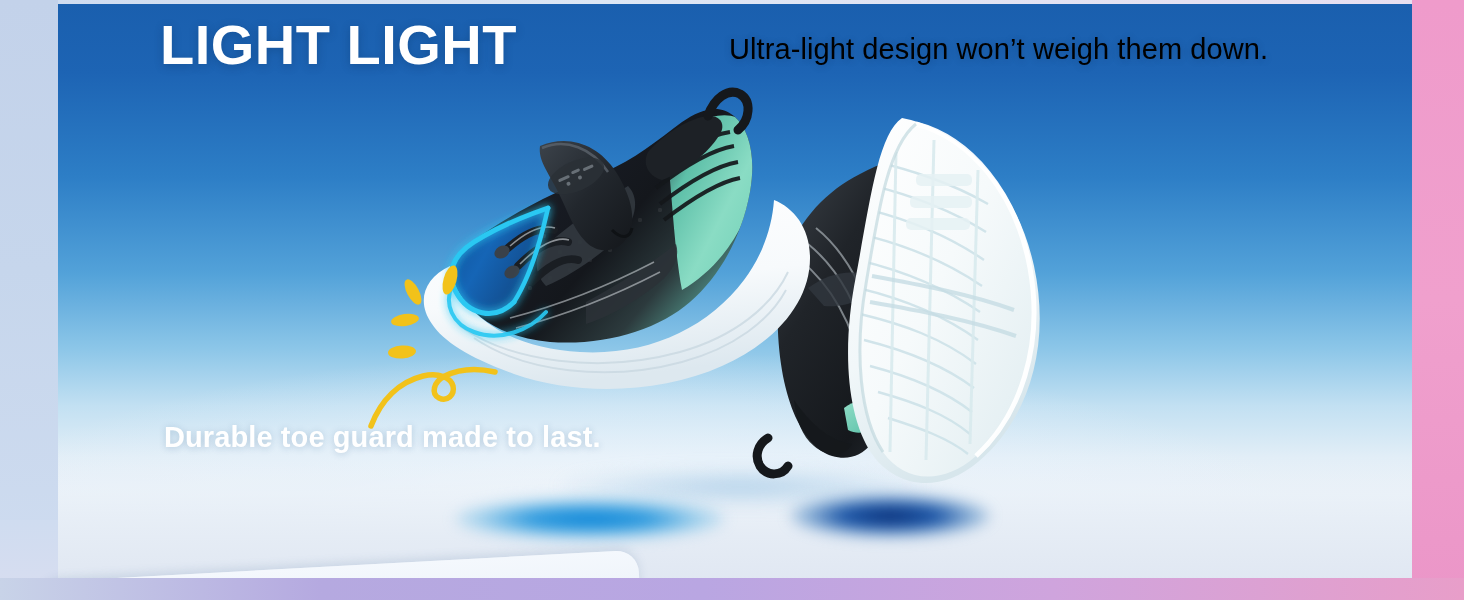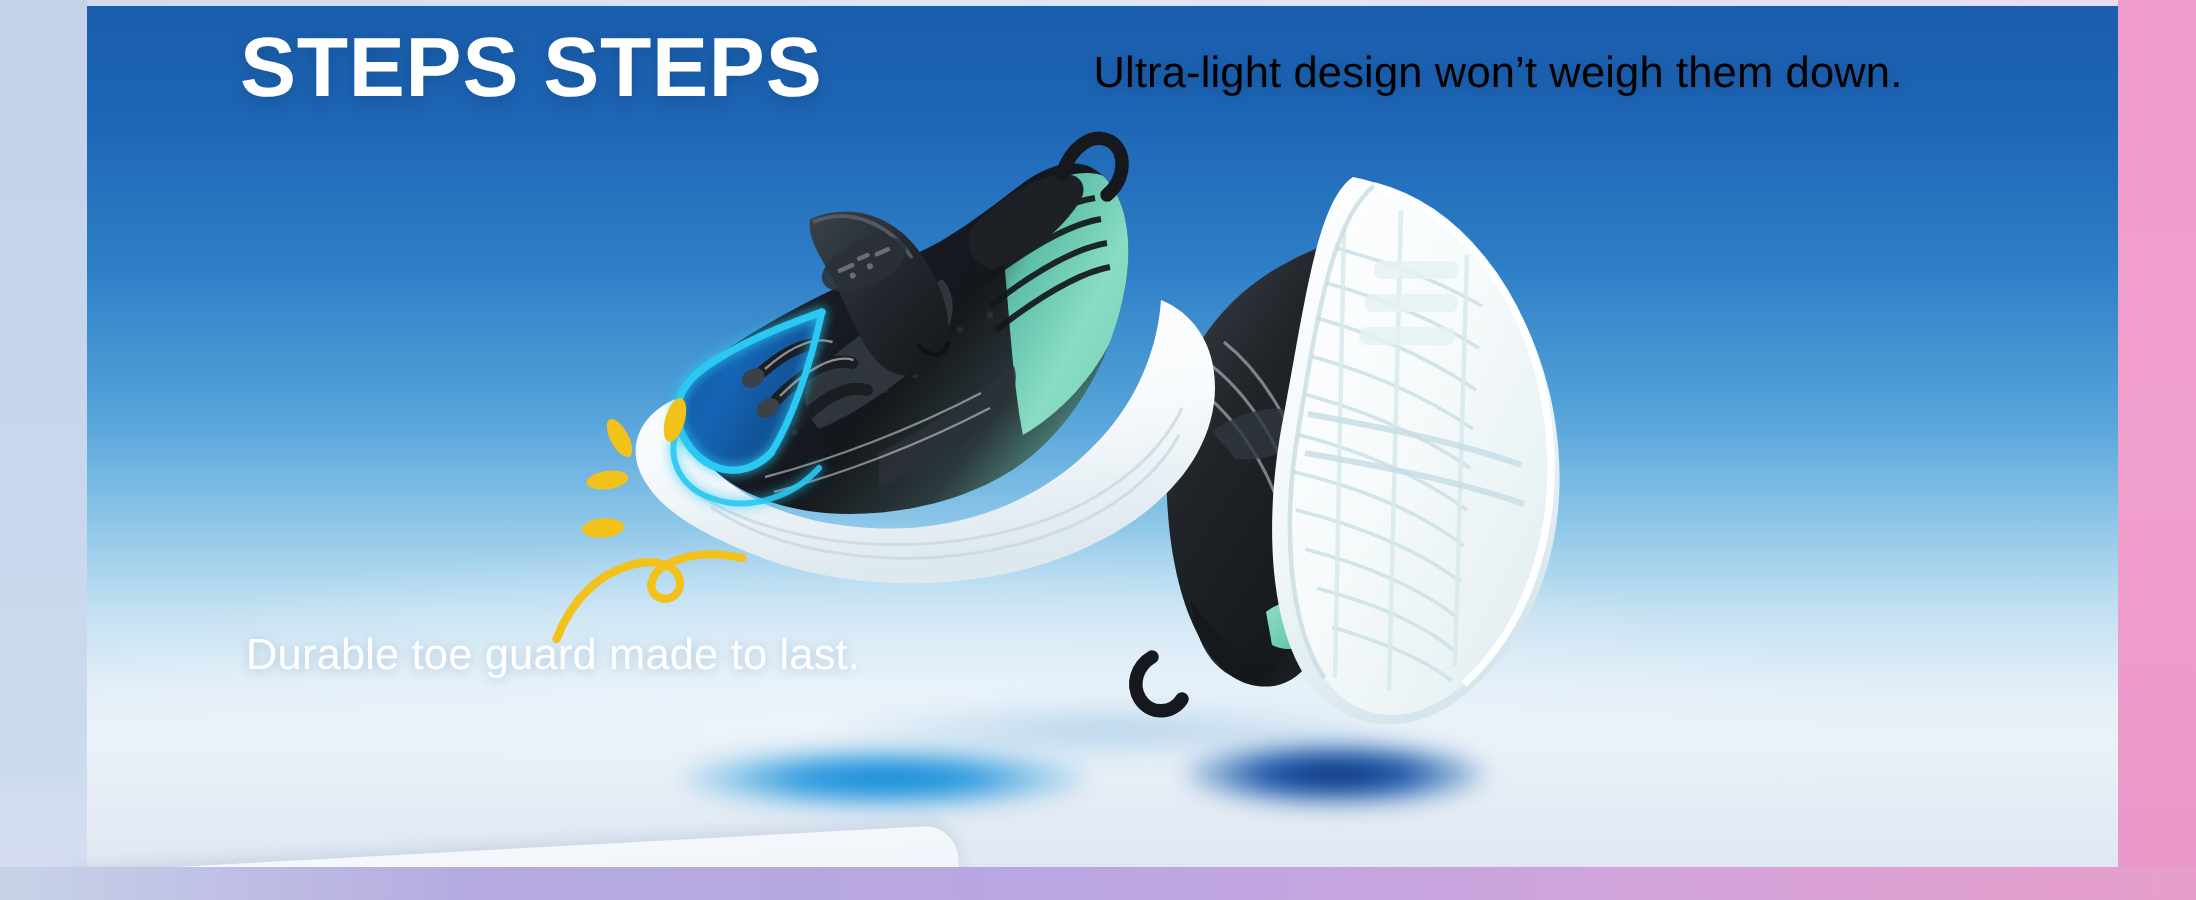--- a/index.html
+++ b/index.html
@@ -77,21 +77,21 @@
     white-space:nowrap;z-index:7;
   }
   .tagline{
     position:absolute;left:729px;top:33px;
     font-size:29px;font-weight:400;color:#000000;
     letter-spacing:.1px;white-space:nowrap;
     text-shadow:0 1px 7px rgba(8,40,80,.26);z-index:7;
   }
   .caption{
     position:absolute;left:164px;top:421px;
-    font-size:29px;font-weight:400;color:#ffffff;
+    font-size:29px;font-weight:700;color:#ffffff;
     letter-spacing:.1px;white-space:nowrap;
     text-shadow:0 1px 7px rgba(20,70,120,.22);z-index:7;
   }
 
   
   .shadow-a{
     position:absolute;left:455px;top:498px;width:270px;height:42px;
     background:radial-gradient(ellipse at 50% 50%,
       #0f86d8 0%,#2e9ade 32%,rgba(106,185,228,.55) 58%,rgba(170,214,238,0) 80%);
     filter:blur(7px);border-radius:50%;z-index:3;
@@ -391,21 +391,21 @@
       <ellipse cx="50" cy="60" rx="14" ry="6" transform="rotate(-8 50 60)"></ellipse>
       <ellipse cx="47" cy="92" rx="14" ry="6.5" transform="rotate(-4 47 92)"></ellipse>
     </g>
     <g fill="none" stroke="#f2c21a" stroke-width="5.5" stroke-linecap="round">
       <path d="M16 166 C26 140 44 122 68 116 C84 112 96 118 98 126
                C100 135 92 142 84 138 C76 134 78 122 90 116
                C104 109 122 108 140 112"></path>
     </g>
   </svg>
 
-  <div class="headline">STEPS STEPS</div>
+  <div class="headline">LIGHT LIGHT</div>
   <div class="tagline">Ultra-light design won’t weigh them down.</div>
   <div class="caption">Durable toe guard made to last.</div>
 
   <div class="frame-left"></div>
   <div class="frame-bottom-left-fill"></div>
   <div class="frame-right"></div>
   <div class="frame-top"></div>
   <div class="peek-card"></div>
   <div class="frame-bottom"></div>
 

